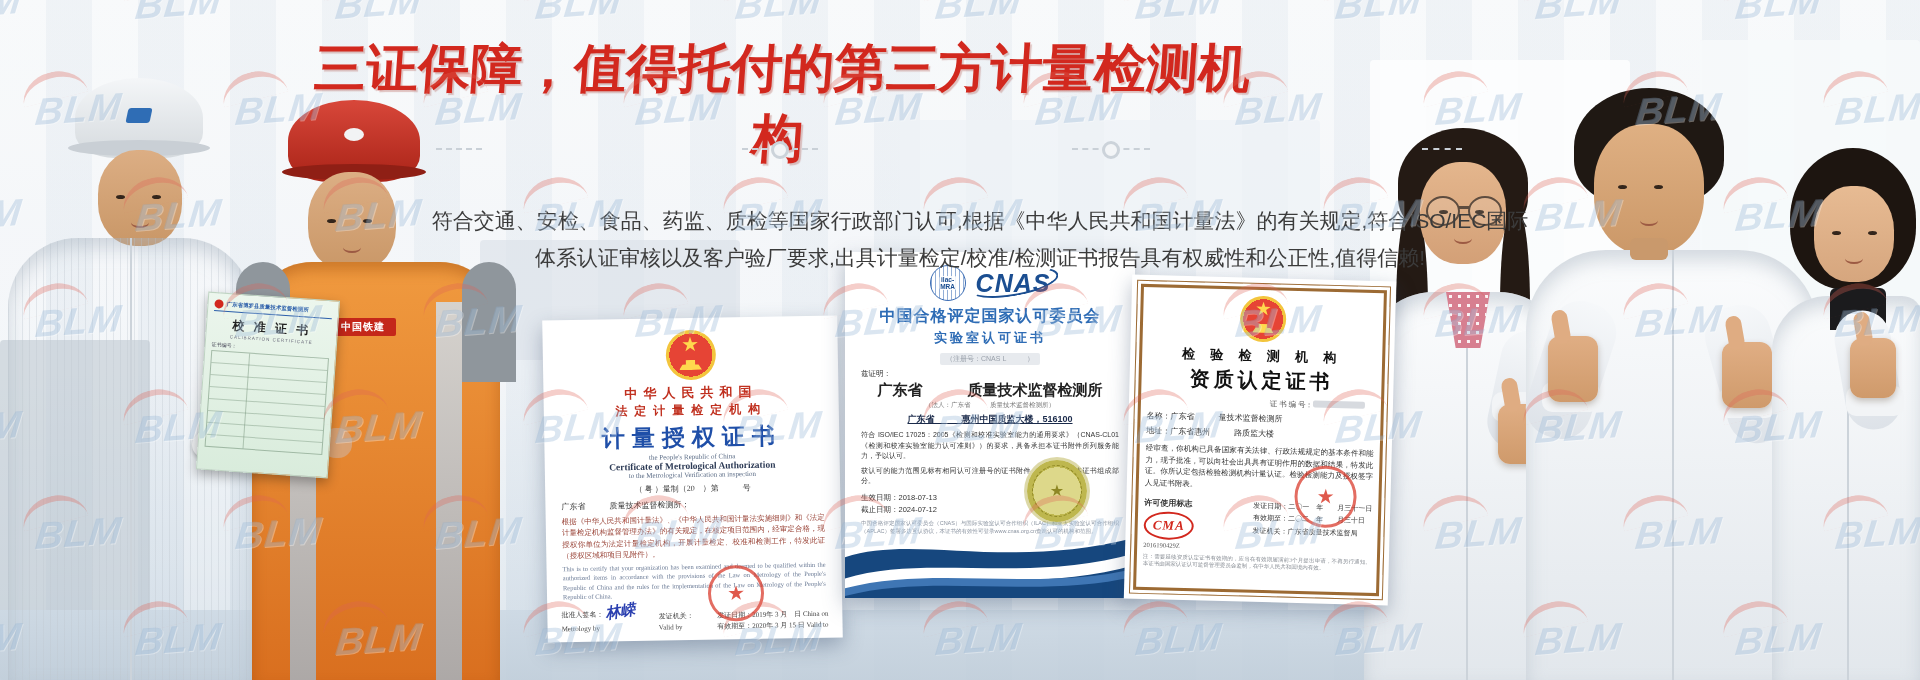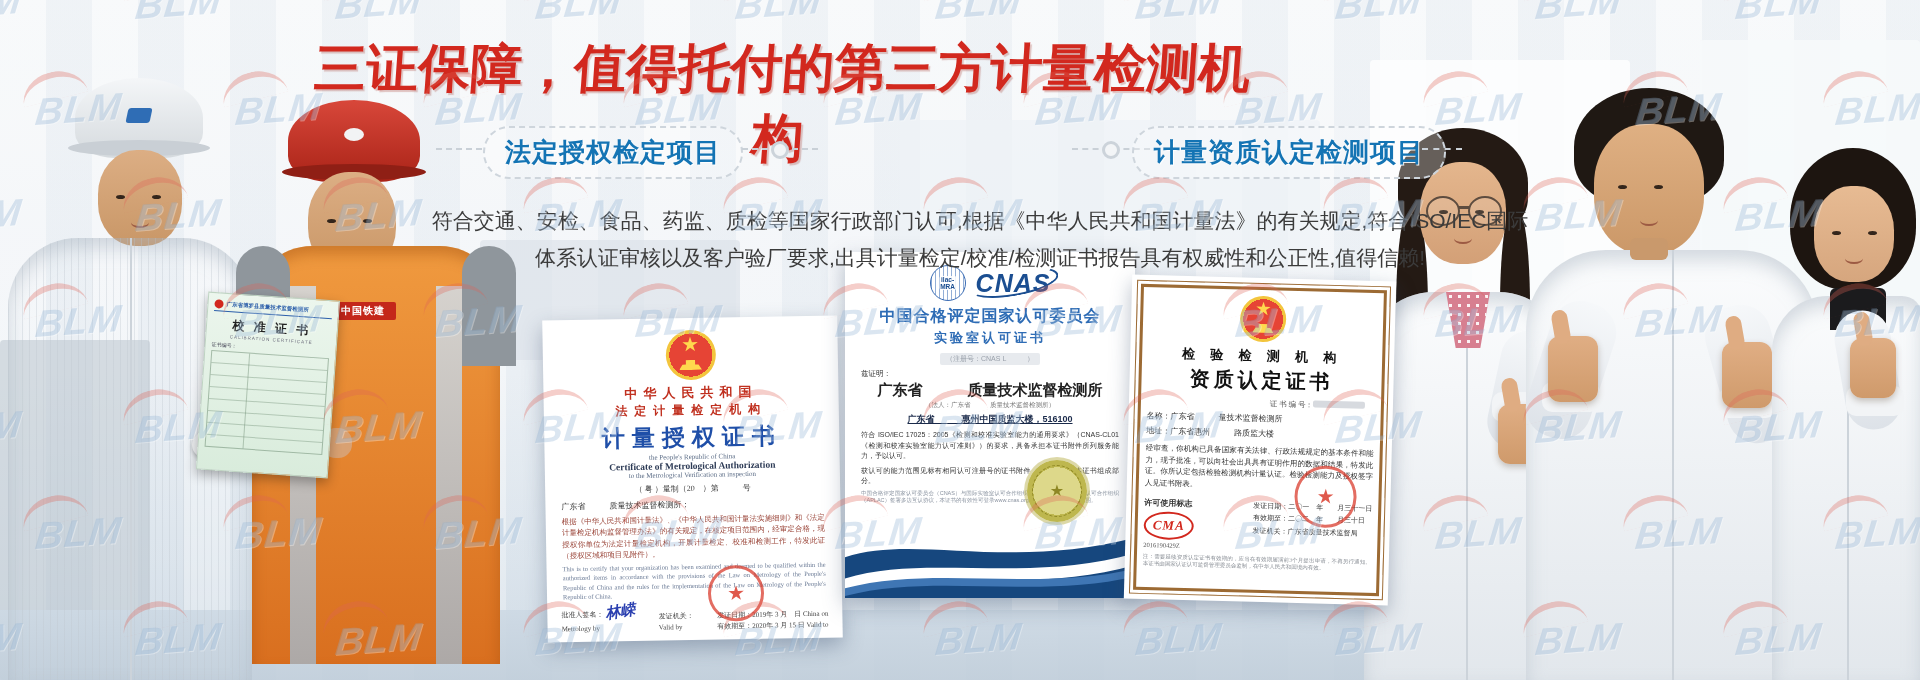--- a/index.html
+++ b/index.html
@@ -143,21 +143,21 @@
   .hw-mark{position:absolute;left:52px;top:30px;width:24px;height:15px;background:#2f6db5;
     border-radius:3px;transform:skewX(-12deg);}
   .brim{position:absolute;border-radius:50%;}
   .brim-w{left:68px;top:140px;width:142px;height:16px;background:#c9cfd5;}
   .helmet-red{left:288px;top:100px;width:132px;height:82px;background:linear-gradient(#d8473a,#a92317);}
   .hr-mark{position:absolute;left:56px;top:28px;width:20px;height:13px;background:#f2f3f4;border-radius:50%;}
   .brim-r{left:282px;top:164px;width:144px;height:16px;background:#8f1f15;}
   .faceA{left:98px;top:150px;width:84px;height:96px;}
   .faceB{left:308px;top:172px;width:88px;height:100px;}
   .coatA{left:8px;top:238px;width:244px;height:442px;}
-  .vest{position:absolute;left:252px;top:246px;width:248px;height:418px;border-radius:60px 60px 0 0;
+  .vest{position:absolute;left:252px;top:262px;width:248px;height:418px;border-radius:60px 60px 0 0;
     background:linear-gradient(180deg,#f09a3f,#d96f1f);box-shadow:inset 0 8px 14px rgba(150,70,10,.4);}
   .vstripe{position:absolute;top:40px;width:26px;height:378px;
     background:linear-gradient(#d3d9de,#a8afb6);opacity:.9;}
   .vs1{left:38px;}.vs2{right:38px;}
   .tee{position:absolute;top:0;width:54px;height:120px;background:#8f969c;border-radius:40px 40px 0 0;}
   .teeL{left:-16px;}.teeR{right:-16px;}
   .patch{position:absolute;left:78px;top:56px;min-width:66px;height:18px;background:#c4271a;color:#fff;
     font-size:10px;font-weight:bold;line-height:18px;text-align:center;border-radius:2px;letter-spacing:1px;}
   .gloveA{position:absolute;left:192px;top:430px;width:36px;height:30px;background:#eef0f2;
     border-radius:50%;z-index:4;box-shadow:0 2px 4px rgba(0,0,0,.25);}
@@ -258,31 +258,25 @@
       <div class="gline"></div>
       <div class="gline"></div>
       <div class="gline"></div>
       <div class="gline"></div>
     </div>
   </div>
 
   <div class="headline" style="color: rgb(210, 40, 30);">三证保障，值得托付的第三方计量检测机构</div>
 
   <div class="connector cn0"></div>
-  <div class="badge b1">
-    <span class="badge-label" style="color: rgb(20, 116, 180);">法定授权检定项目</span>
-  </div>
   <div class="connector cn1">
     <span class="ring"></span>
   </div>
   <div class="connector cn2">
     <span class="ring"></span>
-  </div>
-  <div class="badge b3">
-    <span class="badge-label" style="color: rgb(20, 116, 180);">计量资质认定检测项目</span>
   </div>
   <div class="connector cn3"></div>
 
   <div class="intro">
     <div>符合交通、安检、食品、药监、质检等国家行政部门认可,根据《中华人民共和国计量法》的有关规定,符合ISO/IEC国际</div>
     <div>体系认证审核以及客户验厂要求,出具计量检定/校准/检测证书报告具有权威性和公正性,值得信赖!</div>
   </div>
 
   <div class="cert certA">
     <div class="emblem"></div>
@@ -325,20 +319,24 @@
     </div>
     <div class="cB-committee">中国合格评定国家认可委员会</div>
     <div class="cB-title">实验室认可证书</div>
     <div class="cB-reg">（注册号：CNAS L　　　）</div>
     <div class="cB-attest">兹证明：</div>
     <div class="cB-lab">广东省　　　质量技术监督检测所</div>
     <div class="cB-legal">（法人：广东省　　　质量技术监督检测所）</div>
     <div class="cB-addr">广东省　　　惠州中国质监大楼，516100</div>
     <div class="cB-body">符合 ISO/IEC 17025：2005《检测和校准实验室能力的通用要求》（CNAS-CL01《检测和校准实验室能力认可准则》）的要求，具备承担本证书附件所列服务能力，予以认可。</div>
     <div class="cB-body">获认可的能力范围见标有相同认可注册号的证书附件，证书附件是本证书组成部分。</div>
+    <div class="cB-dates">
+      <span>生效日期：2018-07-13</span><br>
+      <span>截止日期：2024-07-12</span>
+    </div>
     <div class="gold-seal"></div>
     <div class="cB-foot">中国合格评定国家认可委员会（CNAS）与国际实验室认可合作组织（ILAC）和亚太实验室认可合作组织（APLAC）签署多边互认协议，本证书的有效性可登录www.cnas.org.cn查询认可的机构和范围。</div>
     <svg class="cnas-wave" viewBox="0 0 290 72" preserveAspectRatio="none">
       <path d="M0,30 C70,6 160,44 290,10 L290,72 L0,72 Z" fill="#16477e"></path>
       <path d="M0,52 C80,26 180,58 290,26 L290,38 C180,70 80,38 0,64 Z" fill="#ffffff"></path>
       <path d="M0,62 C90,38 190,66 290,42 L290,50 C190,74 90,46 0,70 Z" fill="#3f76b4"></path>
     </svg>
   </div>
 
   <div class="cert certC">

